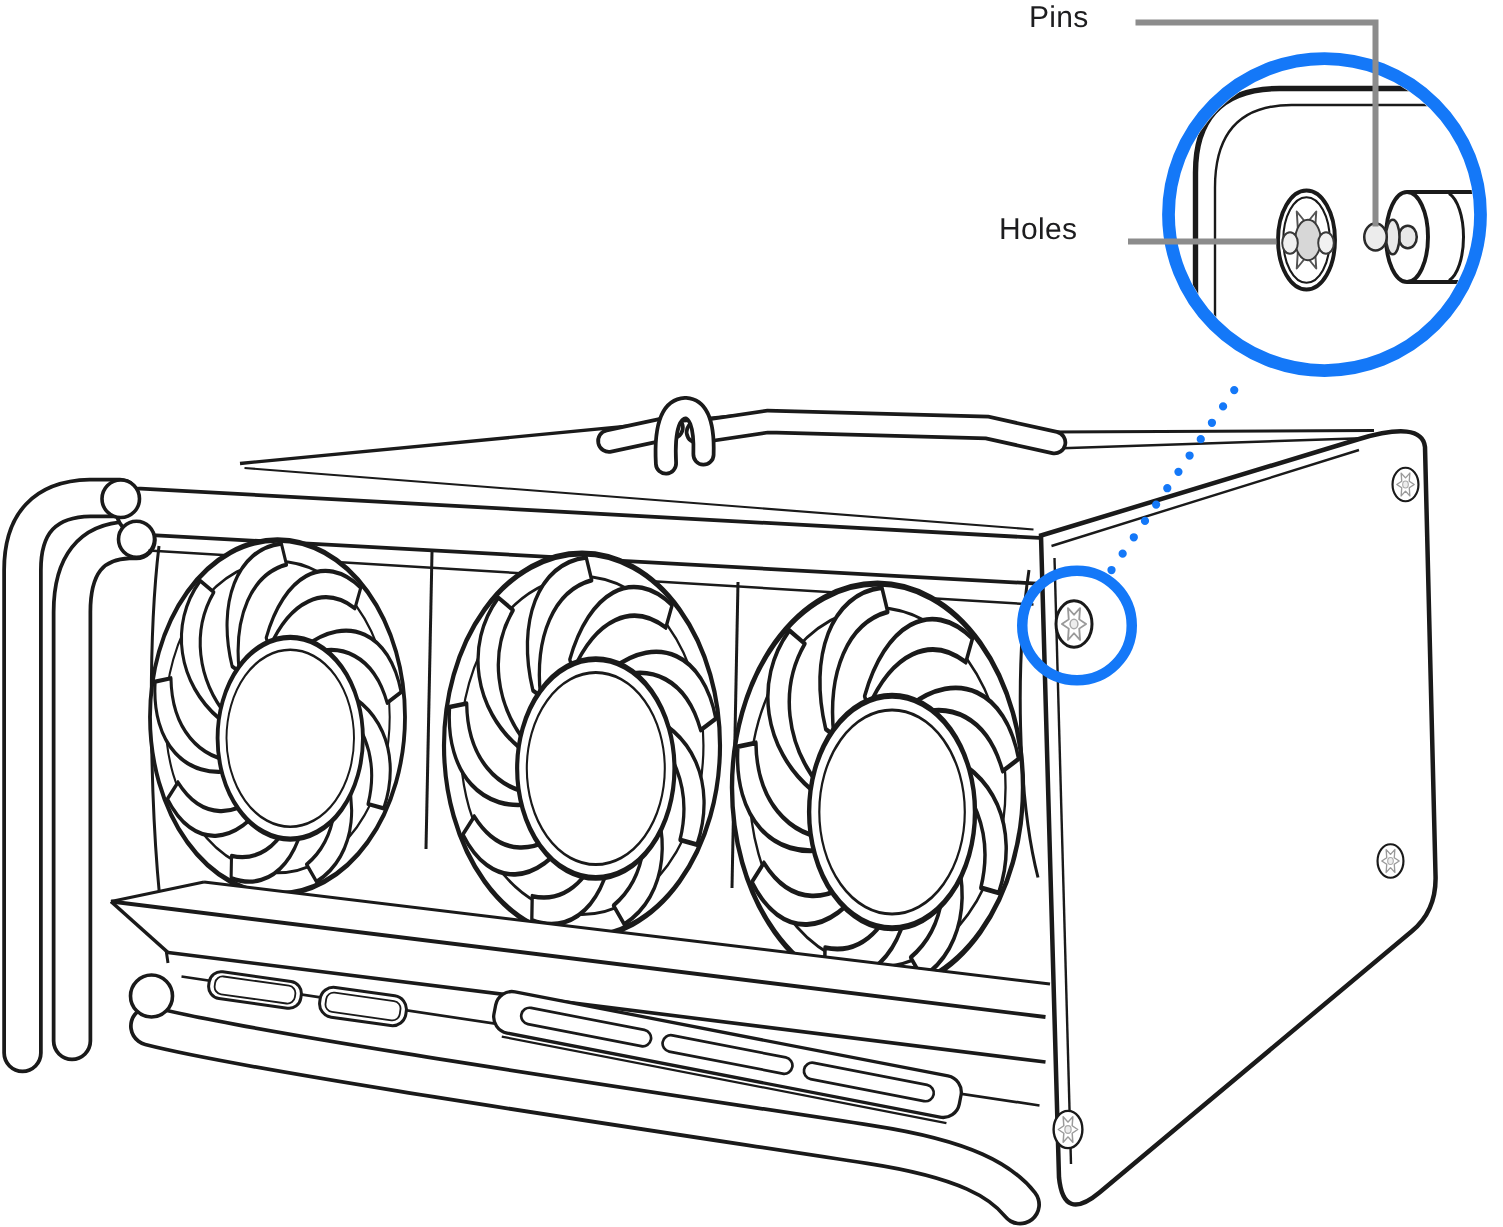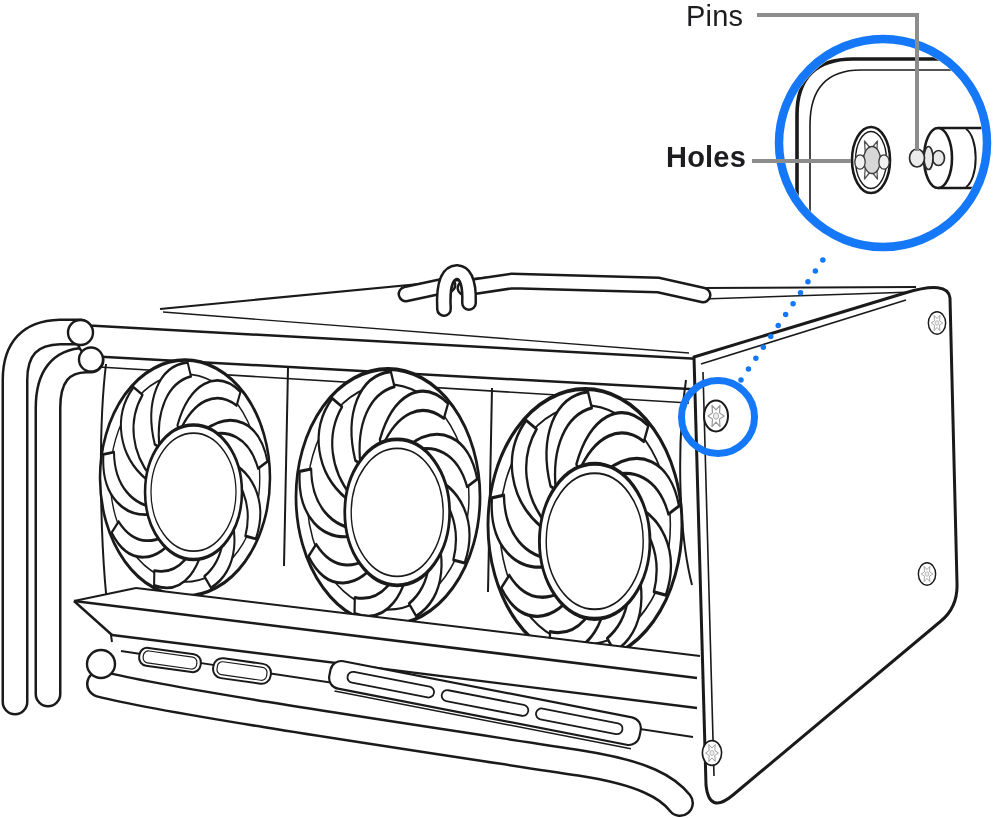--- a/index.html
+++ b/index.html
@@ -5,24 +5,24 @@
   :root{
     --c-callout_blue:#1478F8;
     --c-leader_gray:#8C8C8C;
     --c-line:#1A1A1A;
     --c-text:#1D1D1F;
   }
   html,body{margin:0;padding:0;background:#fff;}
   .stage{position:relative;width:1002px;height:818px;background:#fff;overflow:hidden;
          font-family:"Liberation Sans",sans-serif;}
   .stage svg{position:absolute;left:0;top:0;}
-  .callout-label{position:absolute;font-size:29px;line-height:1.1;color:var(--c-text);
+  .callout-label{position:absolute;font-size:20px;line-height:1.1;color:var(--c-text);
                  white-space:nowrap;letter-spacing:.2px;}
   #pins-label{left:686px;top:1px;}
-  #holes-label{left:666px;top:142px;font-weight:bold;}
+  #holes-label{left:666px;top:142px;}
 
   
   .ln{stroke:var(--c-line);fill:none;}
   .fw{fill:#fff;}
   .tube-o{stroke:var(--c-line);fill:none;stroke-linecap:round;}
   .tube-i{stroke:#fff;fill:none;stroke-linecap:round;}
   .blue{stroke:var(--c-callout_blue);fill:none;}
   .gray-lead{stroke:var(--c-leader_gray);fill:none;}
 </style>
 </head>

